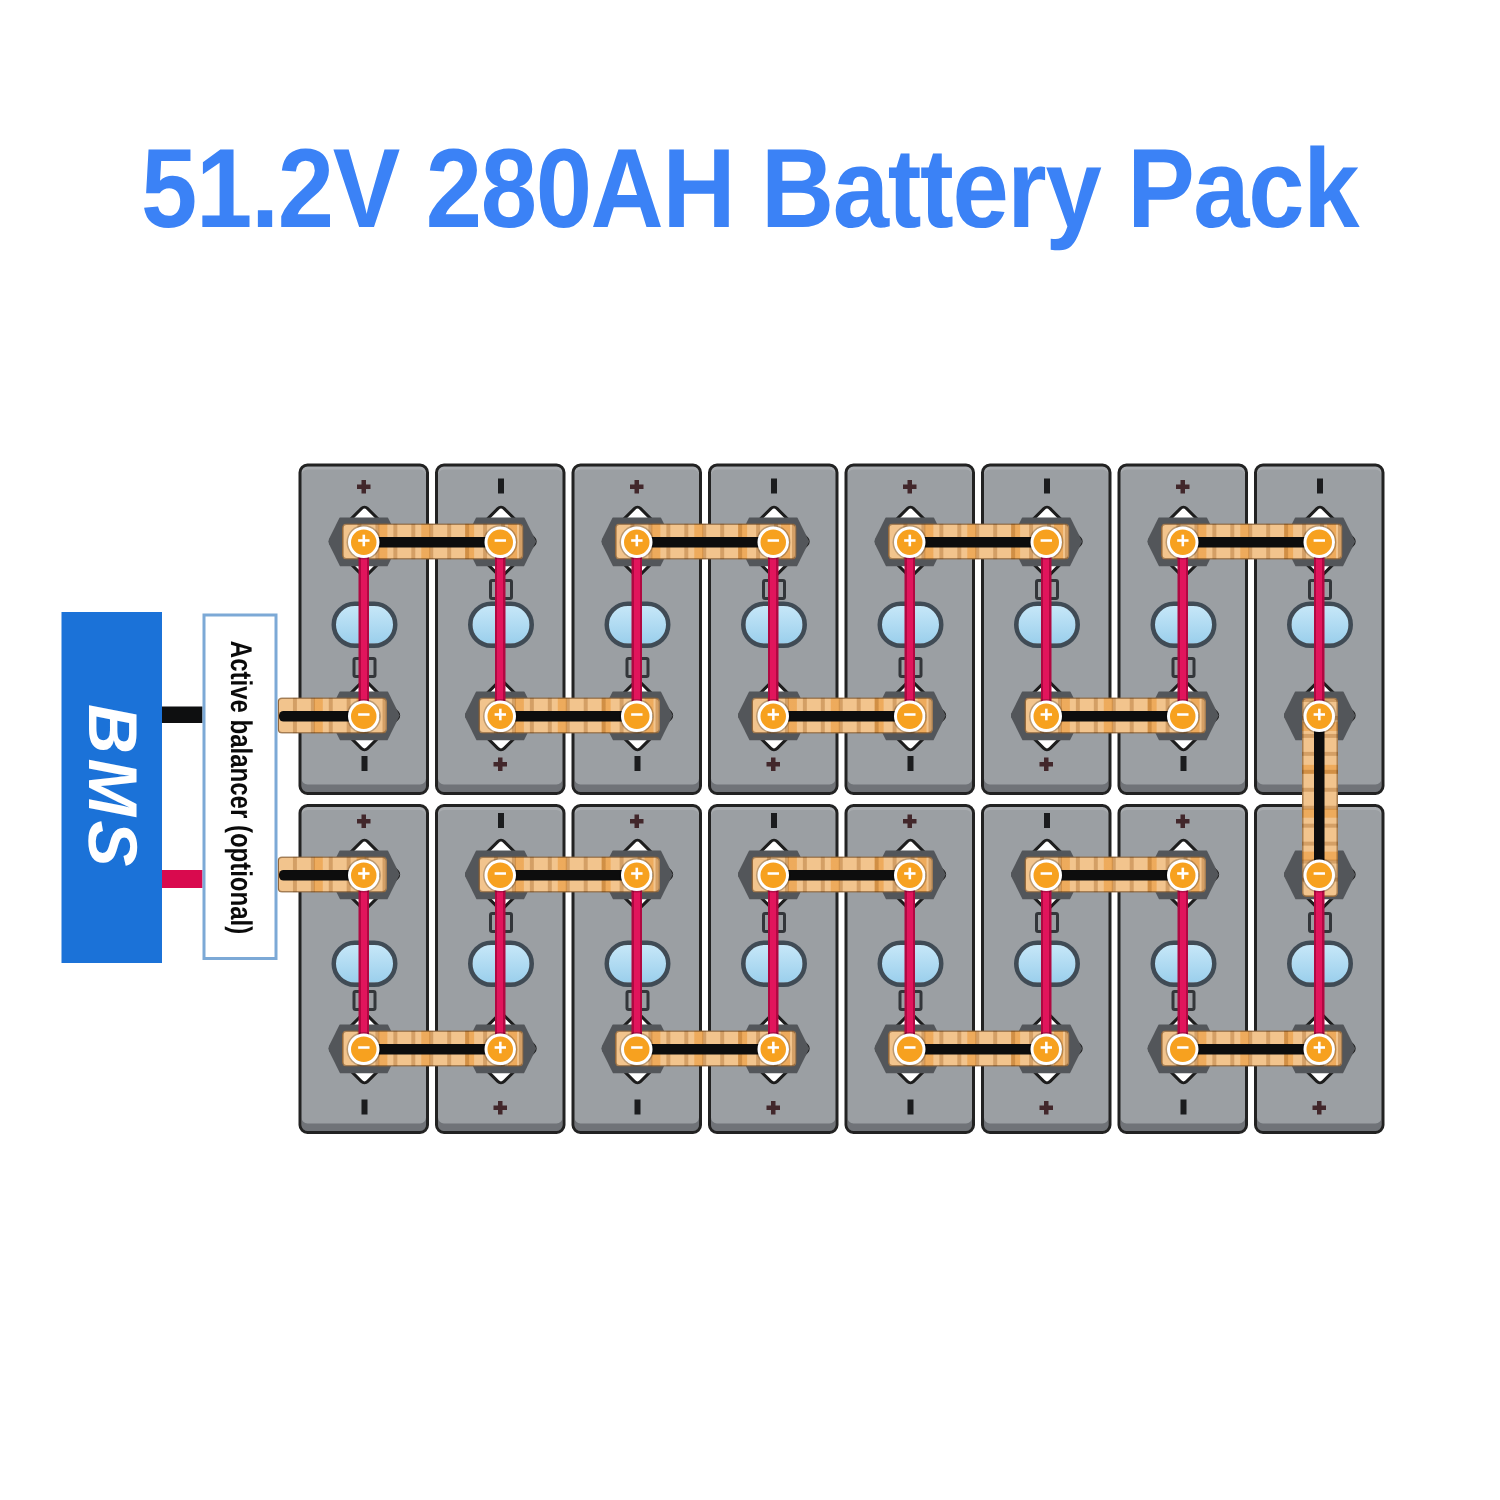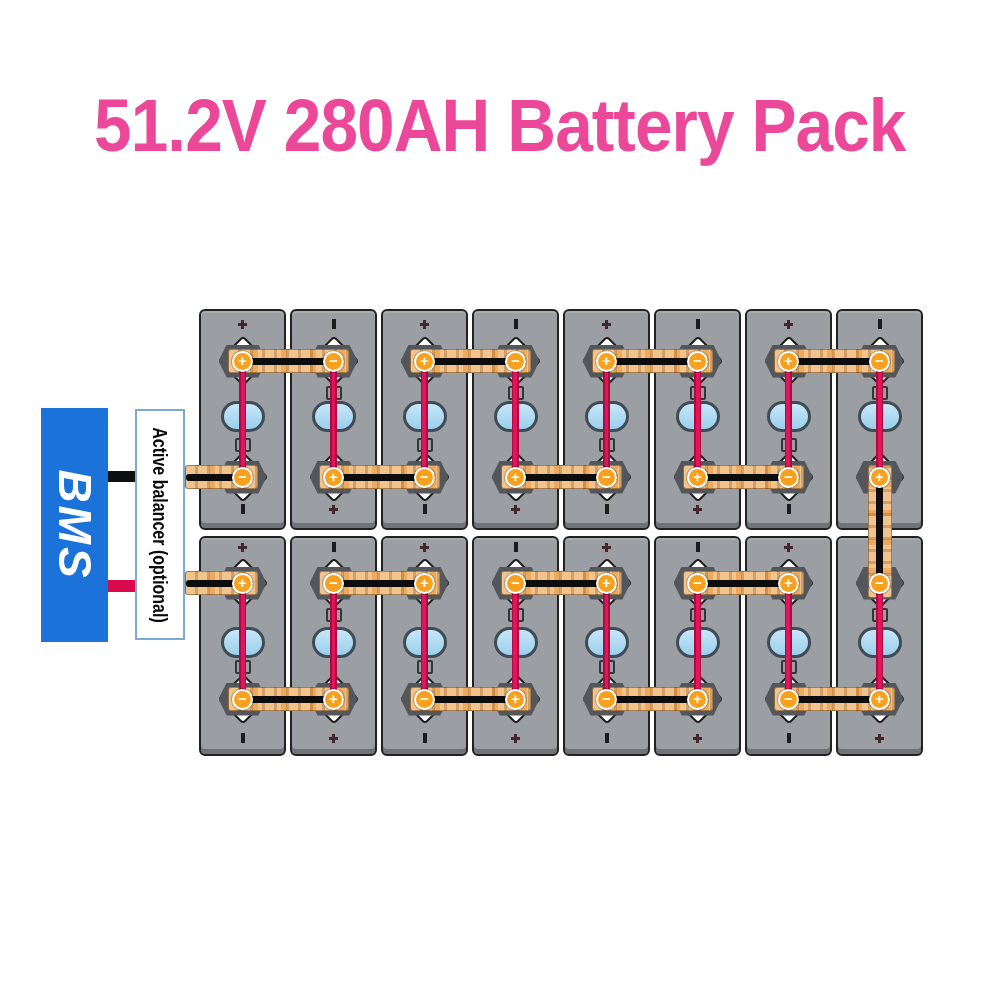--- a/index.html
+++ b/index.html
@@ -5,21 +5,21 @@
   :root{
     --red:#d90a4e; --blue:#1b72d8; --busbar:#f2c48d; --cap:#f7a11f;
     --cell:#9b9fa3; --vent-a:#c6e7f8; --vent-b:#9bcfec; --hex:#53565a;
     --marker-plus:#42272b; --marker-minus:#1b1c1e;
     --balancer-border:#7ca9d6; --wire-black:#0e0f10;
   }
   html,body{margin:0;padding:0;}
   body{width:1000px;height:1000px;background:#fff;overflow:hidden;
        font-family:"Liberation Sans",sans-serif;position:relative;}
   .title{position:absolute;left:0;top:88px;width:1000px;margin:0;text-align:center;
-         font:bold 75px/1 "Liberation Sans",sans-serif;color:#ec4899;}
+         font:bold 75px/1 "Liberation Sans",sans-serif;color:#3b82f6;}
   .title span{display:inline-block;transform:scaleX(.9);transform-origin:50% 50%;
               white-space:nowrap;letter-spacing:-1px;}
   #diagram{position:absolute;left:0;top:0;width:1000px;height:1000px;}
   #diagram div{position:absolute;box-sizing:border-box;}
   
   .wire-black{left:108px;top:471px;width:28px;height:11px;background:var(--wire-black);z-index:0;}
   .wire-red{left:108px;top:580px;width:28px;height:12px;background:var(--red);z-index:0;}
   .bms-box{left:41px;top:408px;width:67px;height:234px;background:var(--blue);z-index:9;}
   .bms-label{left:50%;top:50%;transform:translate(-50%,-50%) rotate(90deg);
              font:italic bold 46px/1 "Liberation Sans",sans-serif;color:#fff;

